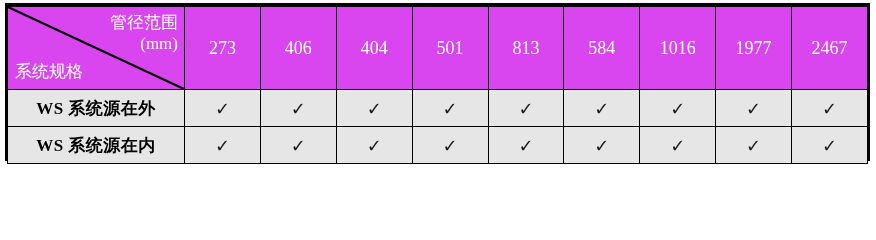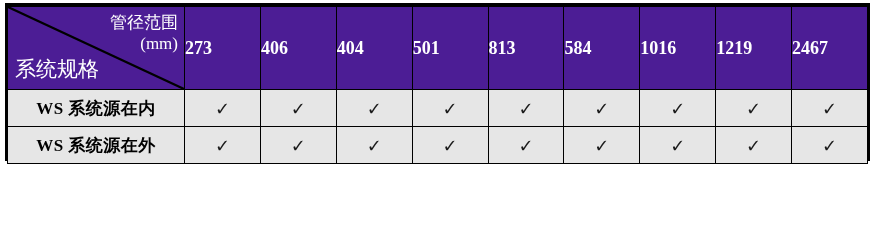--- a/index.html
+++ b/index.html
@@ -38,21 +38,21 @@
   table.spec-table td,
   table.spec-table th {
     border: 1px solid #000000;
     padding: 0;
     margin: 0;
   }
 
   
   tr.header-row th,
   tr.header-row td {
-    background: #4c1d95;
+    background: #d946ef;
     height: 82px;
     color: #ffffff;
   }
 
   th.corner-cell {
     width: 176px;
     position: relative;
     vertical-align: top;
     overflow: hidden;
     padding: 0;
@@ -80,32 +80,32 @@
   }
   .corner-top-label .unit {
     display: block;
   }
 
   .corner-bottom-label {
     position: absolute;
     left: 7px;
     bottom: 6px;
     text-align: left;
-    font-size: 21px;
+    font-size: 17px;
     font-weight: normal;
     color: #ffffff;
     white-space: nowrap;
   }
 
   td.size-head {
-    text-align: left;
+    text-align: center;
     vertical-align: middle;
     font-size: 18px;
     color: #ffffff;
-    font-weight: bold;
+    font-weight: normal;
   }
 
   
   tr.data-row td {
     background: #e6e6e6;
     height: 36px;
   }
 
   td.row-label {
     text-align: center;
@@ -142,39 +142,39 @@
           </span>
           <span class="corner-bottom-label">系统规格</span>
         </th>
         <td class="size-head">273</td>
         <td class="size-head">406</td>
         <td class="size-head">404</td>
         <td class="size-head">501</td>
         <td class="size-head">813</td>
         <td class="size-head">584</td>
         <td class="size-head">1016</td>
-        <td class="size-head">1219</td>
+        <td class="size-head">1977</td>
         <td class="size-head">2467</td>
       </tr>
 
       <tr class="data-row">
-        <td class="row-label">WS 系统源在内</td>
+        <td class="row-label">WS 系统源在外</td>
         <td class="check-cell">✓</td>
         <td class="check-cell">✓</td>
         <td class="check-cell">✓</td>
         <td class="check-cell">✓</td>
         <td class="check-cell">✓</td>
         <td class="check-cell">✓</td>
         <td class="check-cell">✓</td>
         <td class="check-cell">✓</td>
         <td class="check-cell">✓</td>
       </tr>
 
       <tr class="data-row">
-        <td class="row-label">WS 系统源在外</td>
+        <td class="row-label">WS 系统源在内</td>
         <td class="check-cell">✓</td>
         <td class="check-cell">✓</td>
         <td class="check-cell">✓</td>
         <td class="check-cell">✓</td>
         <td class="check-cell">✓</td>
         <td class="check-cell">✓</td>
         <td class="check-cell">✓</td>
         <td class="check-cell">✓</td>
         <td class="check-cell">✓</td>
       </tr>

